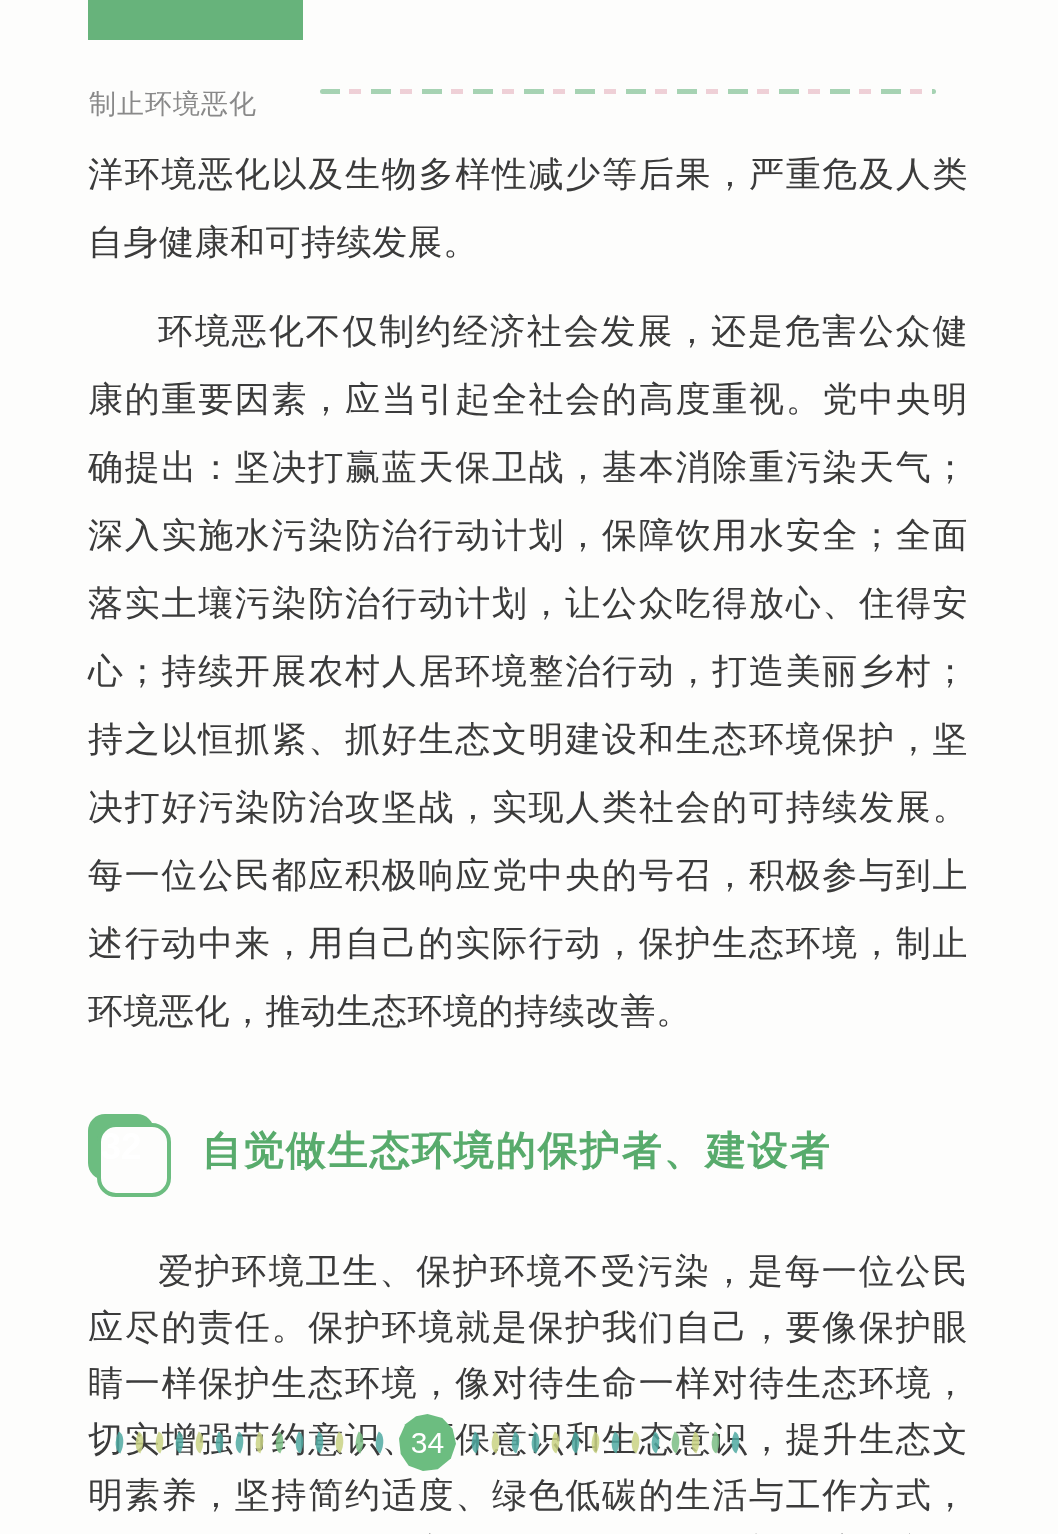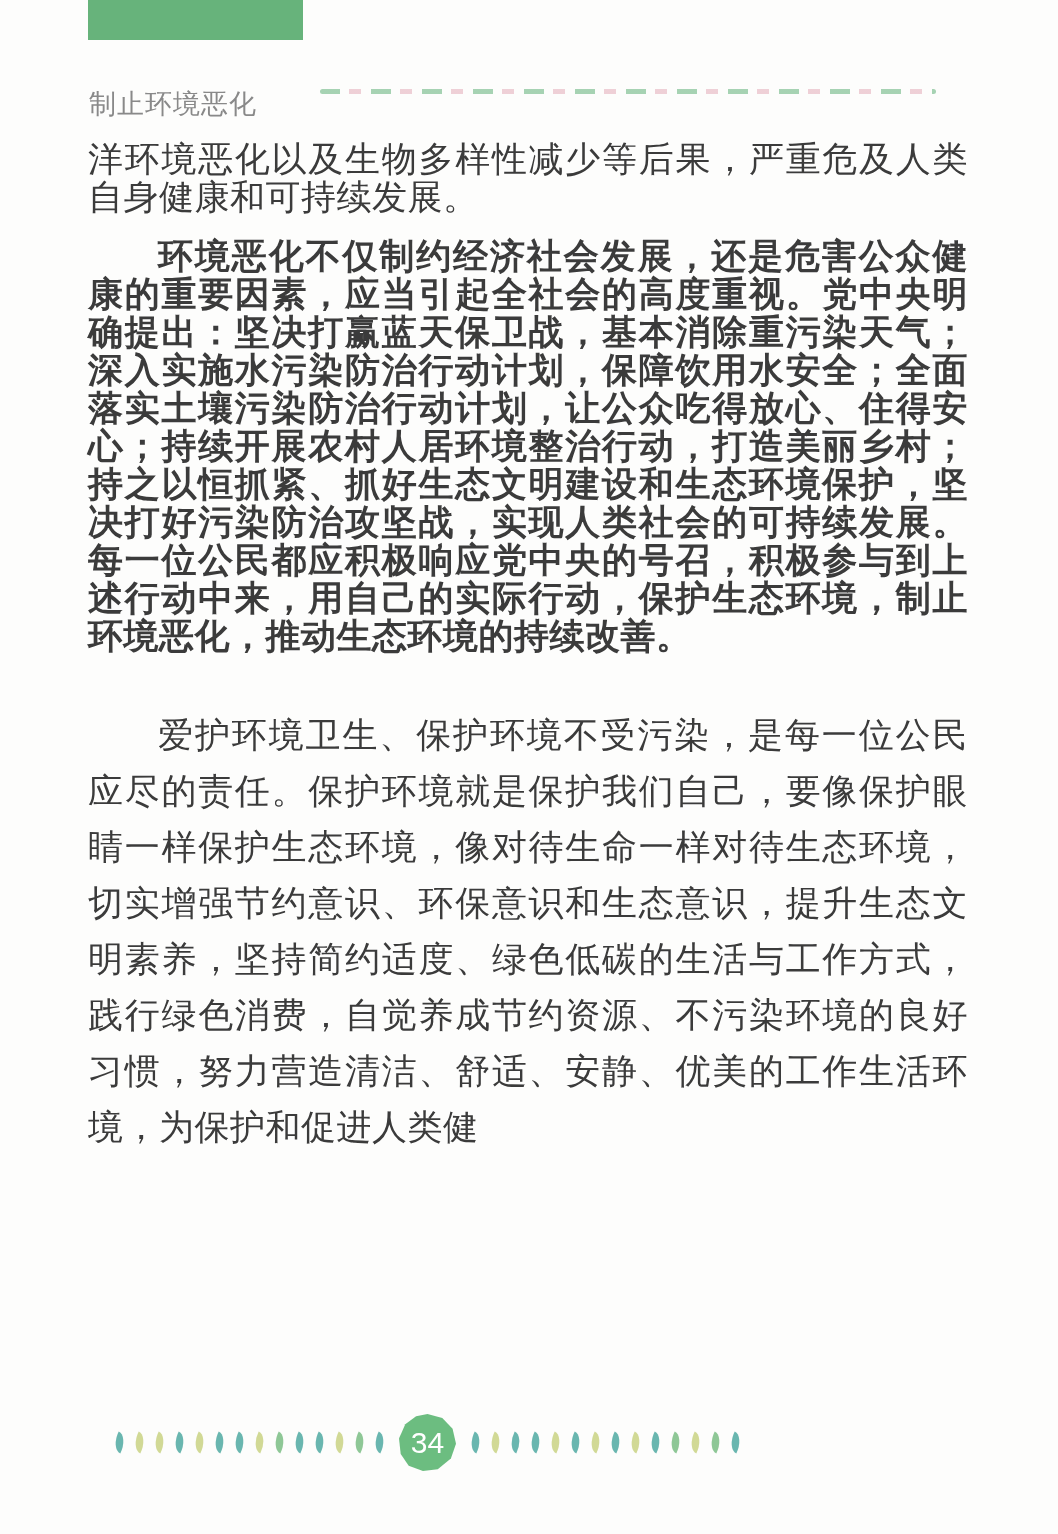--- a/index.html
+++ b/index.html
@@ -46,27 +46,27 @@
     opacity:.85;
   }
 
   
   main{
     position:absolute;left:88px;top:141px;width:880px;
   }
   p.body-par{
     margin:0;
     font-size:35px;
-    line-height:38px;
+    line-height:68px;
     color:var(--ink);
     text-align:justify;
     letter-spacing:.5px;
   }
   p.indent{text-indent:2em;}
-  #paragraph-2{margin-top:21px;font-weight:bold;}
+  #paragraph-2{margin-top:21px;}
   #paragraph-3{margin-top:52px;line-height:56px;}
 
   
   .section-heading{
     margin-top:62px;
     display:flex;align-items:center;
     height:84px;
   }
   .badge-32{
     position:relative;z-index:0;
@@ -135,20 +135,26 @@
     <div class="green-block"></div>
     <div class="header-titles"><br><span>制止环境恶化</span></div>
     <div class="dashed-line"></div>
   </header>
 
   <main>
     <p class="body-par" id="paragraph-1">洋环境恶化以及生物多样性减少等后果，严重危及人类自身健康和可持续发展。</p>
 
     <p class="body-par indent" id="paragraph-2">环境恶化不仅制约经济社会发展，还是危害公众健康的重要因素，应当引起全社会的高度重视。党中央明确提出：坚决打赢蓝天保卫战，基本消除重污染天气；深入实施水污染防治行动计划，保障饮用水安全；全面落实土壤污染防治行动计划，让公众吃得放心、住得安心；持续开展农村人居环境整治行动，打造美丽乡村；持之以恒抓紧、抓好生态文明建设和生态环境保护，坚决打好污染防治攻坚战，实现人类社会的可持续发展。每一位公民都应积极响应党中央的号召，积极参与到上述行动中来，用自己的实际行动，保护生态环境，制止环境恶化，推动生态环境的持续改善。</p>
 
+    <div class="section-heading">
+      <div class="badge-32">
+        <span>32</span>
+      </div>
+      <h2 class="section-title">自觉做生态环境的保护者、建设者</h2>
+    </div>
 
     <p class="body-par indent" id="paragraph-3">爱护环境卫生、保护环境不受污染，是每一位公民应尽的责任。保护环境就是保护我们自己，要像保护眼睛一样保护生态环境，像对待生命一样对待生态环境，切实增强节约意识、环保意识和生态意识，提升生态文明素养，坚持简约适度、绿色低碳的生活与工作方式，践行绿色消费，自觉养成节约资源、不污染环境的良好习惯，努力营造清洁、舒适、安静、优美的工作生活环境，为保护和促进人类健</p>
   </main>
 
   <footer>
     <div class="leaves">
         <span class="leaf" style="background: rgb(79, 169, 161);"></span>
         <span class="leaf" style="background: rgb(201, 210, 130);"></span>
         <span class="leaf" style="background: rgb(201, 210, 130);"></span>
         <span class="leaf" style="background: rgb(79, 169, 161);"></span>

